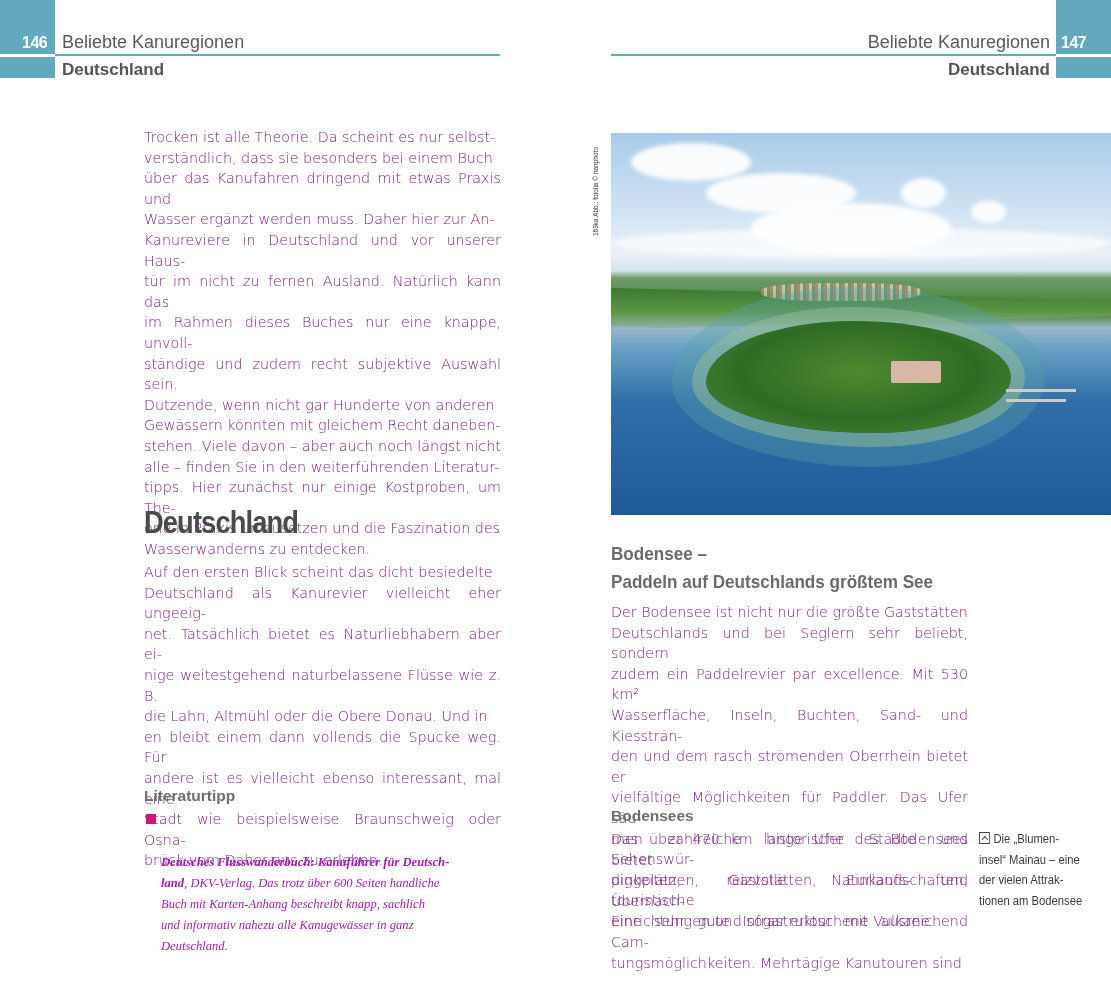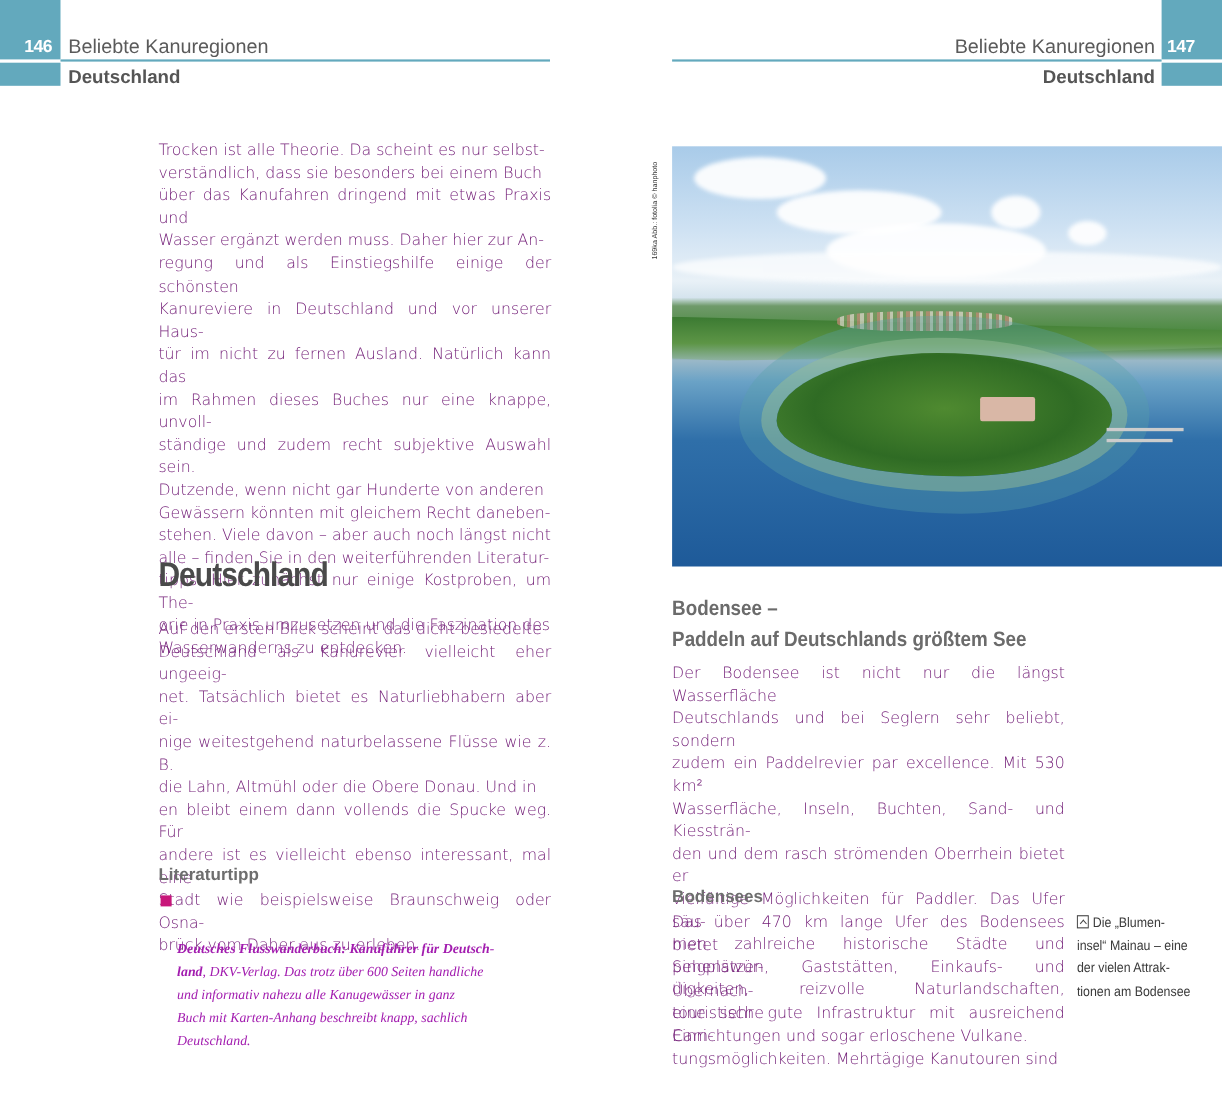--- a/index.html
+++ b/index.html
@@ -86,21 +86,20 @@
 <span class="page-number right">147</span>
 <span class="running-head right">Beliebte Kanuregionen</span>
 <span class="running-sub right">Deutschland</span>
 <div class="head-rule right"></div>
 
 <div class="body-text intro">
   <div>Trocken ist alle Theorie. Da scheint es nur selbst-</div>
   <div>verständlich, dass sie besonders bei einem Buch</div>
   <div>über das Kanufahren dringend mit etwas Praxis und</div>
   <div>Wasser ergänzt werden muss. Daher hier zur An-</div>
-  <div>regung und als Einstiegshilfe einige der schönsten</div>
   <div>Kanureviere in Deutschland und vor unserer Haus-</div>
   <div>tür im nicht zu fernen Ausland. Natürlich kann das</div>
   <div>im Rahmen dieses Buches nur eine knappe, unvoll-</div>
   <div>ständige und zudem recht subjektive Auswahl sein.</div>
   <div>Dutzende, wenn nicht gar Hunderte von anderen</div>
   <div>Gewässern könnten mit gleichem Recht daneben-</div>
   <div>stehen. Viele davon – aber auch noch längst nicht</div>
   <div>alle – finden Sie in den weiterführenden Literatur-</div>
   <div>tipps. Hier zunächst nur einige Kostproben, um The-</div>
   <div>orie in Praxis umzusetzen und die Faszination des</div>
@@ -120,22 +119,22 @@
   <div>Stadt wie beispielsweise Braunschweig oder Osna-</div>
   <div>brück vom Daher aus zu erleben.</div>
 </div>
 
 <div class="lit-heading">Literaturtipp</div>
 <div class="lit-item">
   <span class="lit-bullet"></span>
   <div class="lit-text">
     <div><b>Deutsches Flusswanderbuch: Kanuführer für Deutsch-</b></div>
     <div><b>land</b><span>, DKV-Verlag. Das trotz über 600 Seiten handliche</span></div>
+    <div>Buch mit Karten-Anhang beschreibt knapp, sachlich</div>
     <div>und informativ nahezu alle Kanugewässer in ganz</div>
-    <div>Buch mit Karten-Anhang beschreibt knapp, sachlich</div>
     <div>Deutschland.</div>
   </div>
 </div>
 
 <div class="photo-credit">169ka Abb.: fotolia © hanphoto</div>
 <div class="photo" title="Luftaufnahme der Insel Mainau im Bodensee">
   <div class="cloud" style="left:20px;top:10px;width:120px;height:38px;"></div>
   <div class="cloud" style="left:95px;top:40px;width:150px;height:40px;"></div>
   <div class="cloud" style="left:140px;top:70px;width:200px;height:50px;"></div>
   <div class="cloud" style="left:290px;top:45px;width:45px;height:30px;"></div>
@@ -148,21 +147,21 @@
   <div class="pier" style="left:395px;top:256px;width:70px;"></div>
   <div class="pier" style="left:395px;top:266px;width:60px;"></div>
 </div>
 
 <div class="sub-title">
   <div>Bodensee –</div>
   <div>Paddeln auf Deutschlands größtem See</div>
 </div>
 
 <div class="body-text bodensee-body">
-  <div>Der Bodensee ist nicht nur die längst Wasserfläche</div>
+  <div>Der Bodensee ist nicht nur die größte Gaststätten</div>
   <div>Deutschlands und bei Seglern sehr beliebt, sondern</div>
   <div>zudem ein Paddelrevier par excellence. Mit 530 km²</div>
   <div>Wasserfläche, Inseln, Buchten, Sand- und Kiessträn-</div>
   <div>den und dem rasch strömenden Oberrhein bietet er</div>
   <div>vielfältige Möglichkeiten für Paddler. Das Ufer säu-</div>
   <div>men zahlreiche historische Städte und Sehenswür-</div>
   <div>digkeiten, reizvolle Naturlandschaften, touristische</div>
   <div>Einrichtungen und sogar erloschene Vulkane.</div>
 </div>
 

